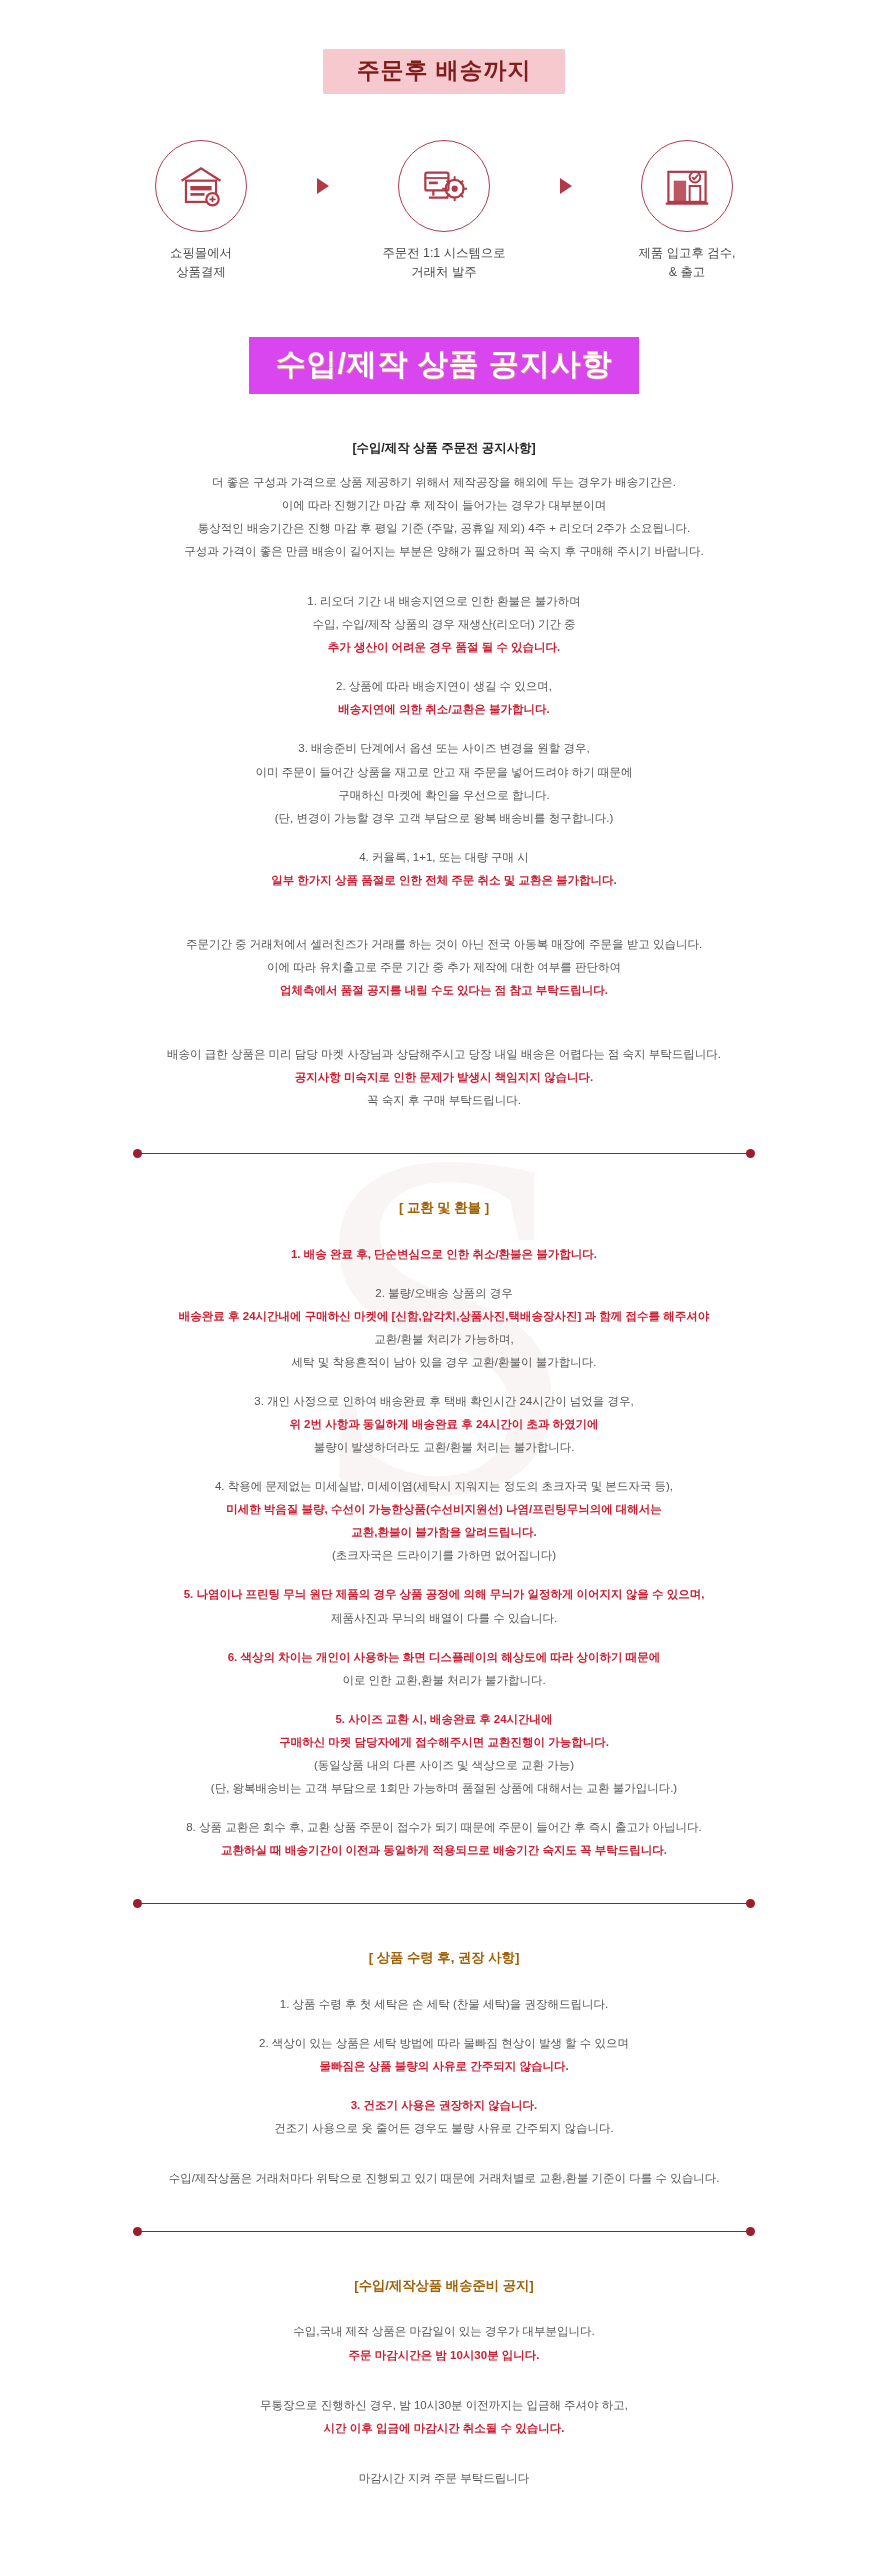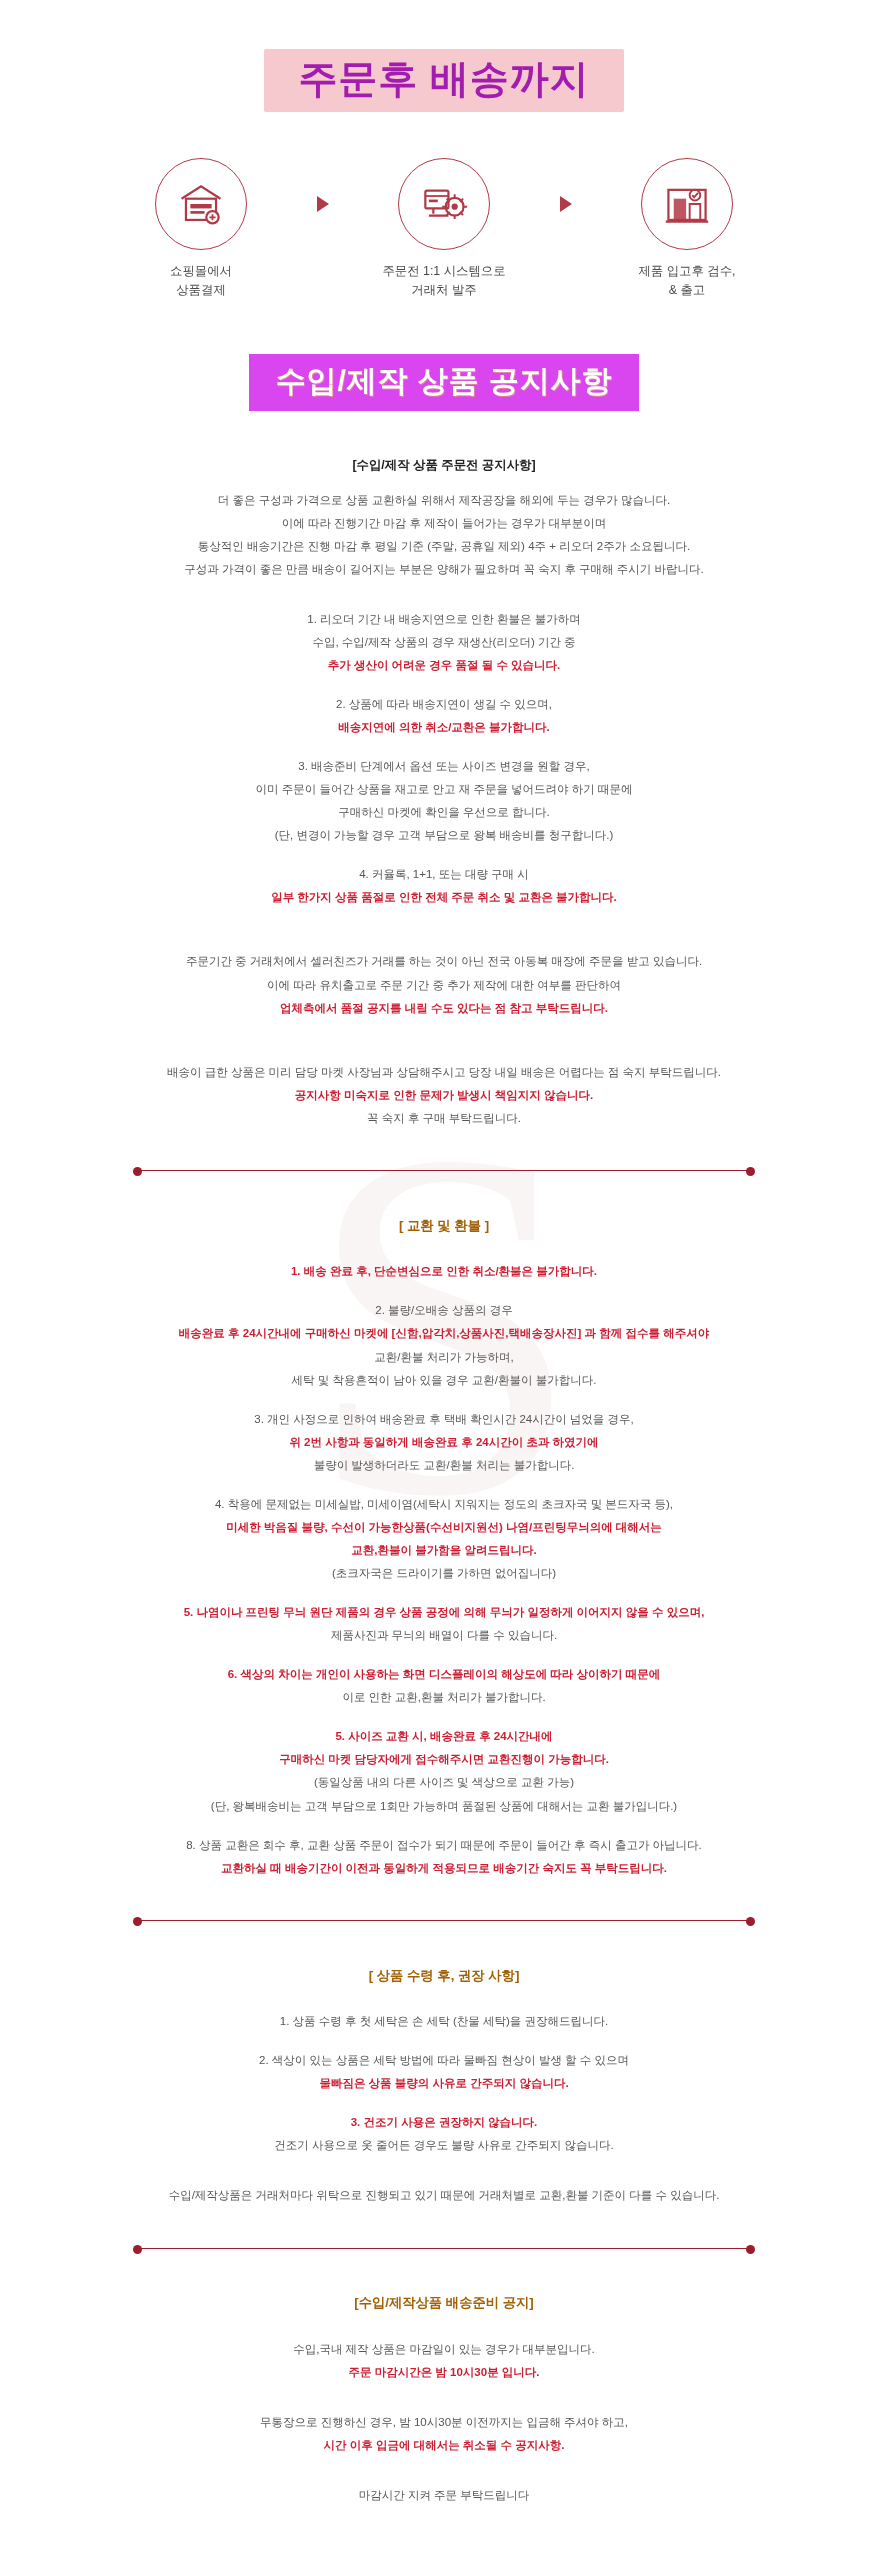--- a/index.html
+++ b/index.html
@@ -47,23 +47,23 @@
     text-align: center;
     padding-top: 49px;
   }
   .banner {
     display: inline-block;
     background: #f6c9cf;
     padding: 9px 34px 10.7px 34px;
     border-radius: 1.8px;
   }
   .banner-text {
-    font-size: 39px;
+    font-size: 23px;
     font-weight: bold;
-    color: #a21caf;
+    color: #7f1d1d;
     letter-spacing: 0.9px;
     line-height: 1.1;
     font-family: "Liberation Sans", sans-serif;
   }
 
   .steps {
     margin-top: 46px;
     display: flex;
     justify-content: center;
     align-items: flex-start;
@@ -257,21 +257,21 @@
 
     </div>
 
     <div class="title2-wrap">
       <div class="title2">수입/제작 상품 공지사항</div>
     </div>
 
     <div class="block head">
       <div class="b-title">[수입/제작 상품 주문전 공지사항]</div>
 
-      <p class="para">더 좋은 구성과 가격으로 상품 교환하실 위해서 제작공장을 해외에 두는 경우가 많습니다.</p>
+      <p class="para">더 좋은 구성과 가격으로 상품 제공하기 위해서 제작공장을 해외에 두는 경우가 배송기간은.</p>
       <p class="para">이에 따라 진행기간 마감 후 제작이 들어가는 경우가 대부분이며</p>
       <p class="para">통상적인 배송기간은 진행 마감 후 평일 기준 (주말, 공휴일 제외) 4주 + 리오더 2주가 소요됩니다.</p>
       <p class="para">구성과 가격이 좋은 만큼 배송이 길어지는 부분은 양해가 필요하며 꼭 숙지 후 구매해 주시기 바랍니다.</p>
 
       <div class="gap-m"></div>
 
       <div>
         <p class="para">1. 리오더 기간 내 배송지연으로 인한 환불은 불가하며</p>
         <p class="para">수입, 수입/제작 상품의 경우 재생산(리오더) 기간 중</p>
         <p class="para red">추가 생산이 어려운 경우 품절 될 수 있습니다.</p>
@@ -414,21 +414,21 @@
 
     <div class="block">
       <div class="sec-title">[수입/제작상품 배송준비 공지]</div>
 
       <p class="para">수입,국내 제작 상품은 마감일이 있는 경우가 대부분입니다.</p>
       <p class="para red">주문 마감시간은 밤 10시30분 입니다.</p>
 
       <div class="gap-m"></div>
 
       <p class="para">무통장으로 진행하신 경우, 밤 10시30분 이전까지는 입금해 주셔야 하고,</p>
-      <p class="para red">시간 이후 입금에 대해서는 취소될 수 공지사항.</p>
+      <p class="para red">시간 이후 입금에 마감시간 취소될 수 있습니다.</p>
 
       <div class="gap-m"></div>
 
       <p class="para">마감시간 지켜 주문 부탁드립니다</p>
     </div>
 
     <div class="foot-space"></div>
 
   </div>
 </div>

